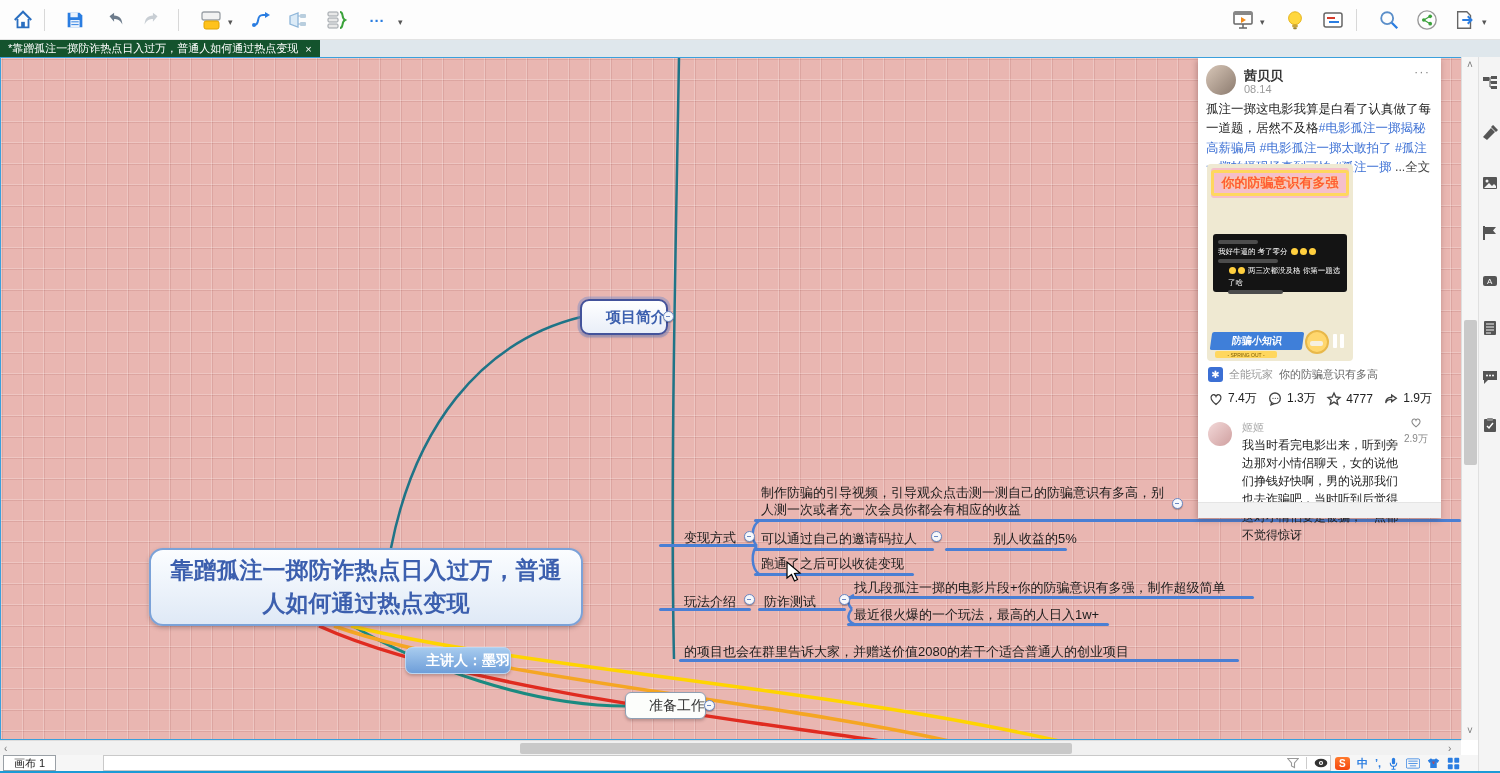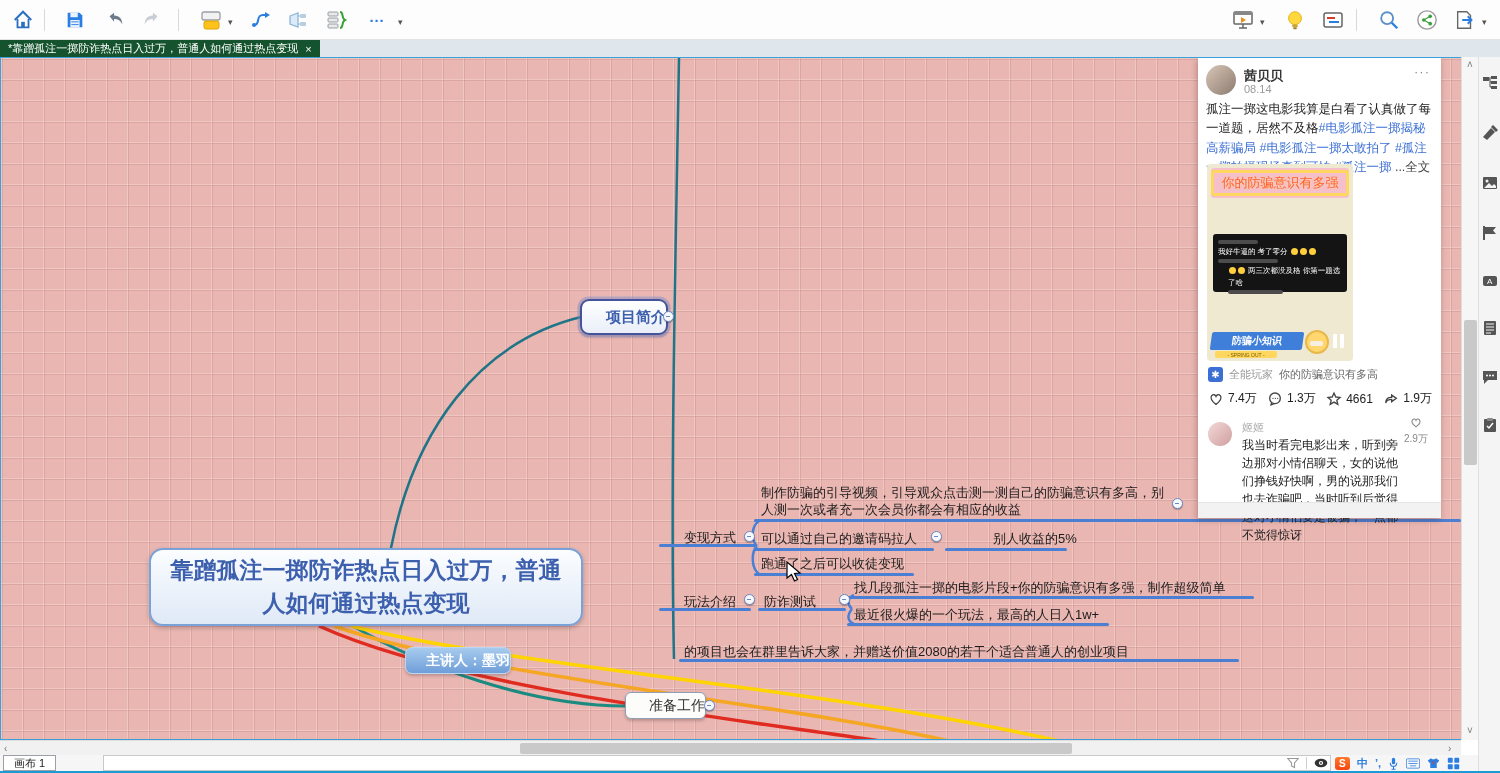--- a/index.html
+++ b/index.html
@@ -41,21 +41,21 @@
   #watermark { position:absolute; left:600px; top:592px; z-index:5; font-size:46px; font-weight:bold; letter-spacing:2px; white-space:nowrap;
     color:#b3e6fb; -webkit-text-stroke:2.5px #3f8bd9; text-shadow:0 0 6px rgba(255,255,255,.9); }
   
   #post-panel { position:absolute; left:1197px; top:0; width:243px; height:460px; background:#fff; z-index:6;
     box-shadow:-1px 2px 6px rgba(80,40,40,.35); font-size:12px; color:#222; }
   #post-body { position:absolute; left:8px; top:42px; width:228px; line-height:1.55; font-size:12.5px; }
   #post-body .tag { color:#3b6fd4; }
   #video-thumb { position:absolute; left:9px; top:106px; width:146px; height:197px; background:#efe9d2; border-radius:4px; overflow:hidden; }
   #vbanner { position:absolute; left:4px; top:4px; width:138px; height:30px; background:#f5bfcb; border-radius:3px; display:flex; align-items:center; justify-content:center; }
   #vbanner-in { border:3px solid #ffd75e; border-radius:3px; padding:0 4px; height:26px; width:155px; display:flex; align-items:center; justify-content:center;
-    color:#ff5c36; font-weight:normal; font-size:13px; white-space:nowrap; text-shadow:0 0 2px #ffe27a; }
+    color:#ff5c36; font-weight:bold; font-size:13px; white-space:nowrap; text-shadow:0 0 2px #ffe27a; }
   #vcomments { position:absolute; left:6px; top:70px; width:134px; height:58px; background:#141414; border-radius:3px; color:#eee; font-size:7.5px; padding:4px 5px; line-height:1.5; }
   .gbar { height:4px; background:#4c4c4c; border-radius:2px; margin:2px 0; }
   .edot { display:inline-block; width:7px; height:7px; border-radius:50%; background:#ffcf3e; margin:0 1px; vertical-align:-1px; }
   #vribbon { position:absolute; left:4px; top:168px; width:92px; height:18px; background:#3f7fd9; color:#fff; font-size:10px; font-weight:bold;
     display:flex; align-items:center; justify-content:center; transform:skewX(-8deg); border-radius:2px; }
   #vchip { position:absolute; left:8px; top:187px; width:62px; height:7px; background:#ffd75e; border-radius:2px; font-size:5px; color:#7a5a00; display:flex; align-items:center; justify-content:center; }
   #vpause { position:absolute; right:6px; top:170px; width:14px; height:14px; }
   #vpause span { display:inline-block; width:4px; height:14px; background:#fff; margin-right:3px; border-radius:1px; }
   #vface { position:absolute; right:24px; top:166px; width:24px; height:24px; border-radius:50%; background:#ffd76e; border:2px solid #e8b84a; }
   #vface::after { content:""; position:absolute; left:3px; top:9px; width:13px; height:5px; background:#f6f0e0; border-radius:2px; }
@@ -313,21 +313,21 @@
             <circle cx="9" cy="11" r="1" fill="#444"></circle>
             <circle cx="12.5" cy="11" r="1" fill="#444"></circle>
             <circle cx="16" cy="11" r="1" fill="#444"></circle>
           </svg>
         <span>1.3万</span>
         </span>
       <span class="stat">
         <svg width="16" height="16" viewBox="0 0 24 24">
             <path d="M12 3 L14.7 9 L21 9.6 L16.2 13.8 L17.7 20 L12 16.7 L6.3 20 L7.8 13.8 L3 9.6 L9.3 9 Z" fill="none" stroke="#444" stroke-width="2"></path>
           </svg>
-        <span>4661</span>
+        <span>4777</span>
         </span>
       <span class="stat">
         <svg width="16" height="16" viewBox="0 0 24 24">
             <path d="M13 6 L20 11 L13 16 V12.5 C8 12.5 5 15 4 18 C4 12 8 9 13 9.5 Z" fill="none" stroke="#444" stroke-width="2"></path>
           </svg>
         <span>1.9万</span>
         </span>
     </div>
 
     <div id="comment-block">

